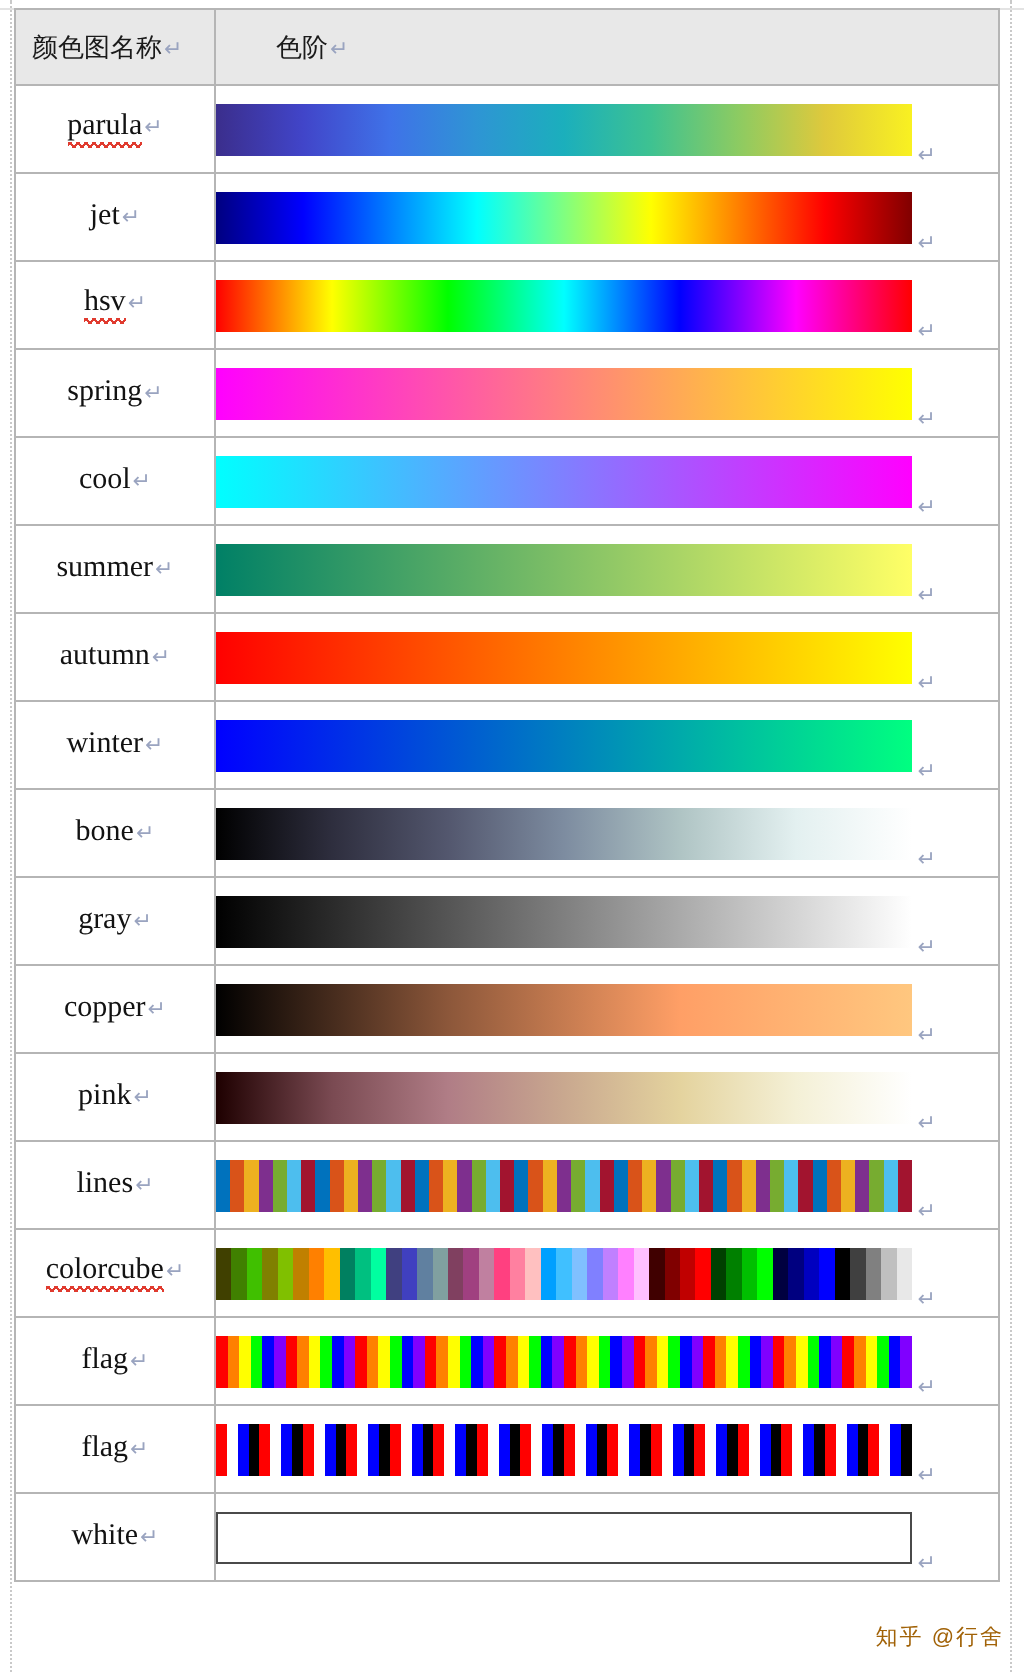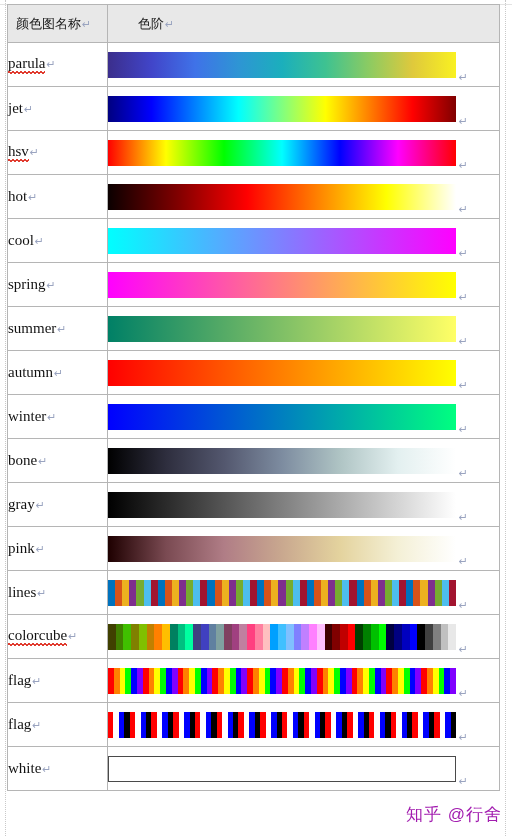--- a/index.html
+++ b/index.html
@@ -76,20 +76,21 @@
   .pilcrow {
     color: #9aa4c0;
     font-size: 11px;
     font-family: "Liberation Sans", "DejaVu Sans", sans-serif;
     margin-left: 1px;
     vertical-align: baseline;
   }
 
   tbody tr { height: 44px; }
   td.name-cell {
+    text-align: center;
     font-size: 15px;
     color: #121212;
     font-family: "Liberation Serif", "DejaVu Serif", serif;
     padding-left: 18px;
   }
   td.name-cell .label-wrap {
     display: inline-block;
     position: relative;
     white-space: nowrap;
   }
@@ -130,22 +131,22 @@
     color: #9aa4c0;
     font-size: 11px;
     font-family: "Liberation Sans", "DejaVu Sans", sans-serif;
   }
 
   .watermark {
     position: absolute;
     right: 10px;
     bottom: 10px;
     font-family: "Liberation Sans", "DejaVu Sans", sans-serif;
-    font-size: 17px;
-    color: #a21caf;
+    font-size: 11px;
+    color: #a16207;
     letter-spacing: 1px;
     pointer-events: none;
     white-space: nowrap;
   }
 </style>
 </head>
 <body>
 
 <div class="page-frame">
   <div class="top-strip"></div>
@@ -189,47 +190,38 @@
         <tr>
           <td class="name-cell"><span class="label-wrap"><span class="label-text misspelled">hsv</span><span class="pilcrow">↵</span></span></td>
           <td class="ramp-cell">
             <div class="ramp-holder">
               <div class="ramp" style="background: linear-gradient(to right, rgb(255, 0, 0) 0%, rgb(255, 255, 0) 16.667%, rgb(0, 255, 0) 33.333%, rgb(0, 255, 255) 50%, rgb(0, 0, 255) 66.667%, rgb(255, 0, 255) 83.333%, rgb(255, 0, 0) 100%);"></div>
               <span class="ramp-pilcrow">↵</span>
             </div>
           </td>
         </tr>
         <tr>
-          <td class="name-cell"><span class="label-wrap"><span class="label-text">hot</span><span class="pilcrow">↵</span></span></td>
-          <td class="ramp-cell">
-            <div class="ramp-holder">
-              <div class="ramp" style="background: linear-gradient(to right, rgb(11, 0, 0) 0%, rgb(128, 0, 0) 20%, rgb(255, 0, 0) 40%, rgb(255, 128, 0) 60%, rgb(255, 255, 0) 80%, rgb(255, 255, 255) 100%);"></div>
+          <td class="name-cell"><span class="label-wrap"><span class="label-text">spring</span><span class="pilcrow">↵</span></span></td>
+          <td class="ramp-cell">
+            <div class="ramp-holder">
+              <div class="ramp" style="background: linear-gradient(to right, rgb(255, 0, 255) 0%, rgb(255, 255, 0) 100%);"></div>
               <span class="ramp-pilcrow">↵</span>
             </div>
           </td>
         </tr>
         <tr>
           <td class="name-cell"><span class="label-wrap"><span class="label-text">cool</span><span class="pilcrow">↵</span></span></td>
           <td class="ramp-cell">
             <div class="ramp-holder">
               <div class="ramp" style="background: linear-gradient(to right, rgb(0, 255, 255) 0%, rgb(255, 0, 255) 100%);"></div>
               <span class="ramp-pilcrow">↵</span>
             </div>
           </td>
         </tr>
         <tr>
-          <td class="name-cell"><span class="label-wrap"><span class="label-text">spring</span><span class="pilcrow">↵</span></span></td>
-          <td class="ramp-cell">
-            <div class="ramp-holder">
-              <div class="ramp" style="background: linear-gradient(to right, rgb(255, 0, 255) 0%, rgb(255, 255, 0) 100%);"></div>
-              <span class="ramp-pilcrow">↵</span>
-            </div>
-          </td>
-        </tr>
-        <tr>
           <td class="name-cell"><span class="label-wrap"><span class="label-text">summer</span><span class="pilcrow">↵</span></span></td>
           <td class="ramp-cell">
             <div class="ramp-holder">
               <div class="ramp" style="background: linear-gradient(to right, rgb(0, 128, 102) 0%, rgb(255, 255, 102) 100%);"></div>
               <span class="ramp-pilcrow">↵</span>
             </div>
           </td>
         </tr>
         <tr>
           <td class="name-cell"><span class="label-wrap"><span class="label-text">autumn</span><span class="pilcrow">↵</span></span></td>
@@ -256,20 +248,29 @@
               <div class="ramp" style="background: linear-gradient(to right, rgb(0, 0, 0) 0%, rgb(46, 46, 62) 16.667%, rgb(83, 87, 110) 33.333%, rgb(125, 140, 160) 50%, rgb(175, 196, 196) 66.667%, rgb(227, 240, 240) 83.333%, rgb(255, 255, 255) 100%);"></div>
               <span class="ramp-pilcrow">↵</span>
             </div>
           </td>
         </tr>
         <tr>
           <td class="name-cell"><span class="label-wrap"><span class="label-text">gray</span><span class="pilcrow">↵</span></span></td>
           <td class="ramp-cell">
             <div class="ramp-holder">
               <div class="ramp" style="background: linear-gradient(to right, rgb(0, 0, 0) 0%, rgb(255, 255, 255) 100%);"></div>
+              <span class="ramp-pilcrow">↵</span>
+            </div>
+          </td>
+        </tr>
+        <tr>
+          <td class="name-cell"><span class="label-wrap"><span class="label-text">copper</span><span class="pilcrow">↵</span></span></td>
+          <td class="ramp-cell">
+            <div class="ramp-holder">
+              <div class="ramp" style="background: linear-gradient(to right, rgb(0, 0, 0) 0%, rgb(140, 87, 58) 33.333%, rgb(255, 159, 102) 66.667%, rgb(255, 199, 127) 100%);"></div>
               <span class="ramp-pilcrow">↵</span>
             </div>
           </td>
         </tr>
         <tr>
           <td class="name-cell"><span class="label-wrap"><span class="label-text">pink</span><span class="pilcrow">↵</span></span></td>
           <td class="ramp-cell">
             <div class="ramp-holder">
               <div class="ramp" style="background: linear-gradient(to right, rgb(30, 0, 0) 0%, rgb(122, 74, 82) 16.667%, rgb(176, 125, 134) 33.333%, rgb(201, 168, 143) 50%, rgb(228, 211, 158) 66.667%, rgb(244, 240, 214) 83.333%, rgb(255, 255, 255) 100%);"></div>
               <span class="ramp-pilcrow">↵</span>

